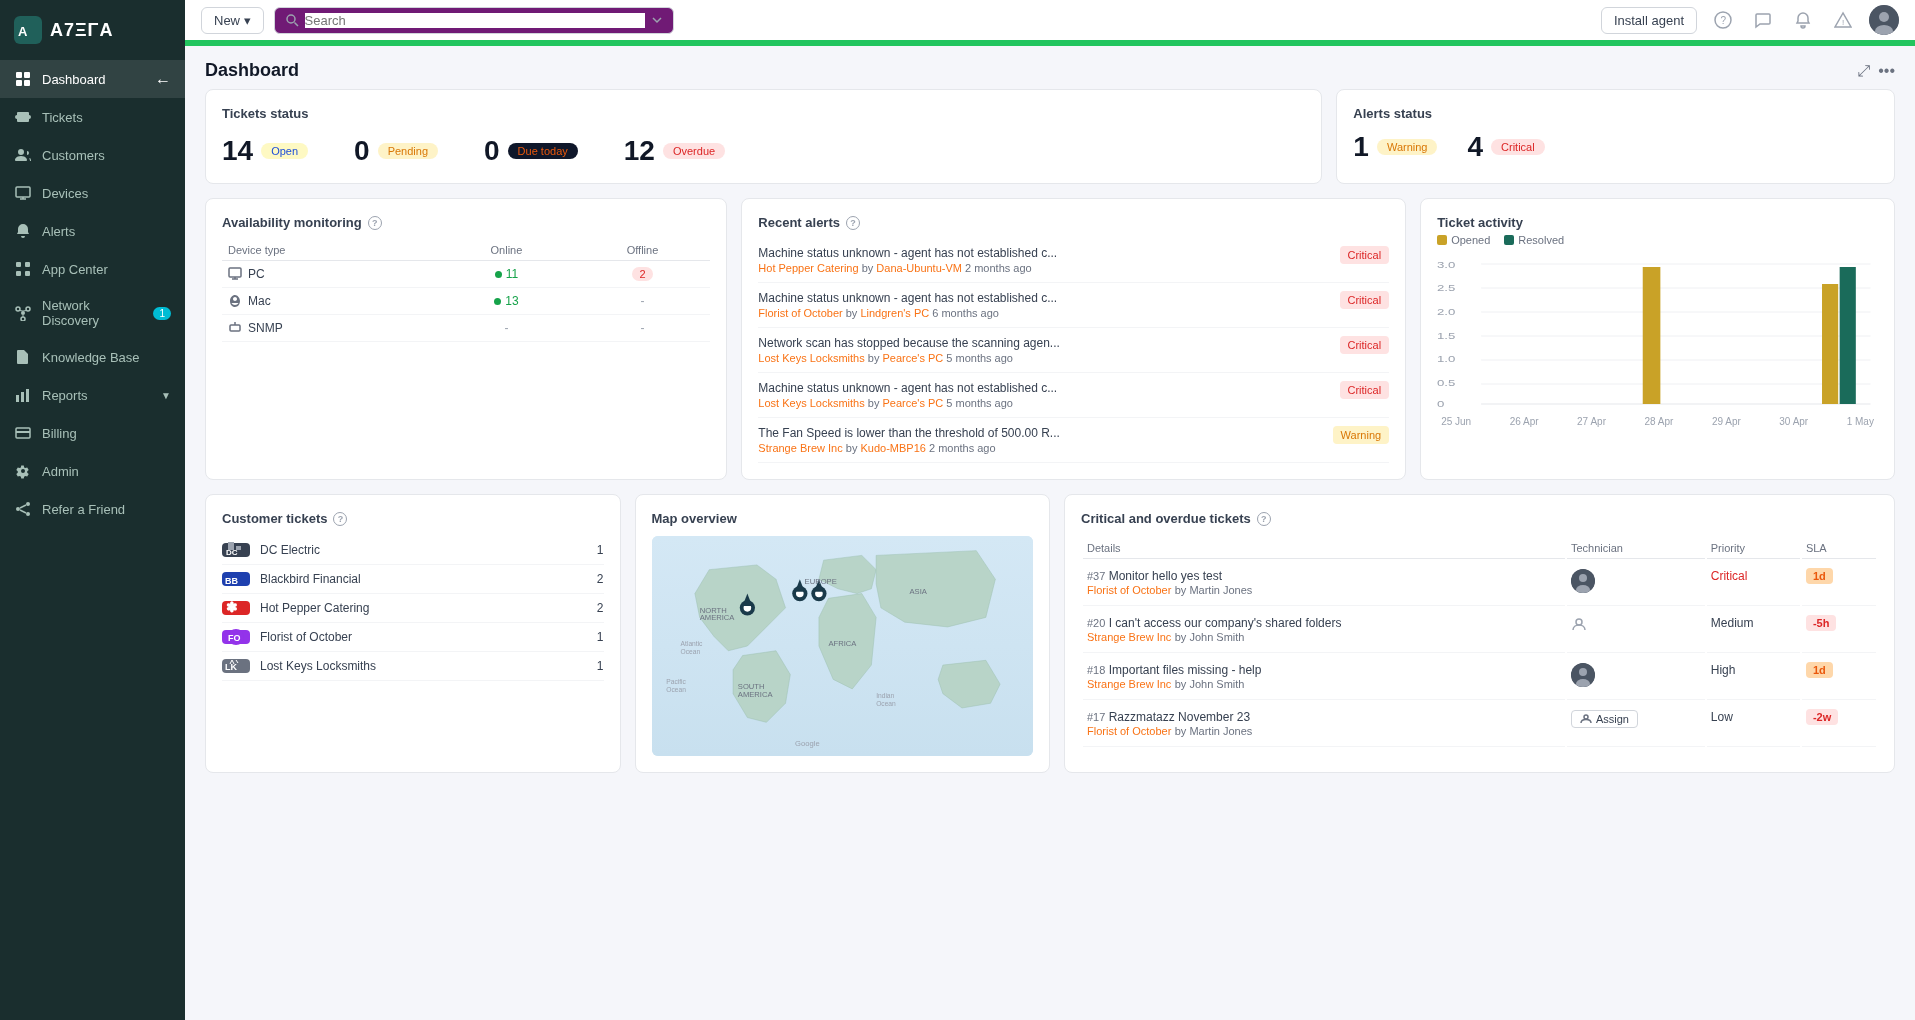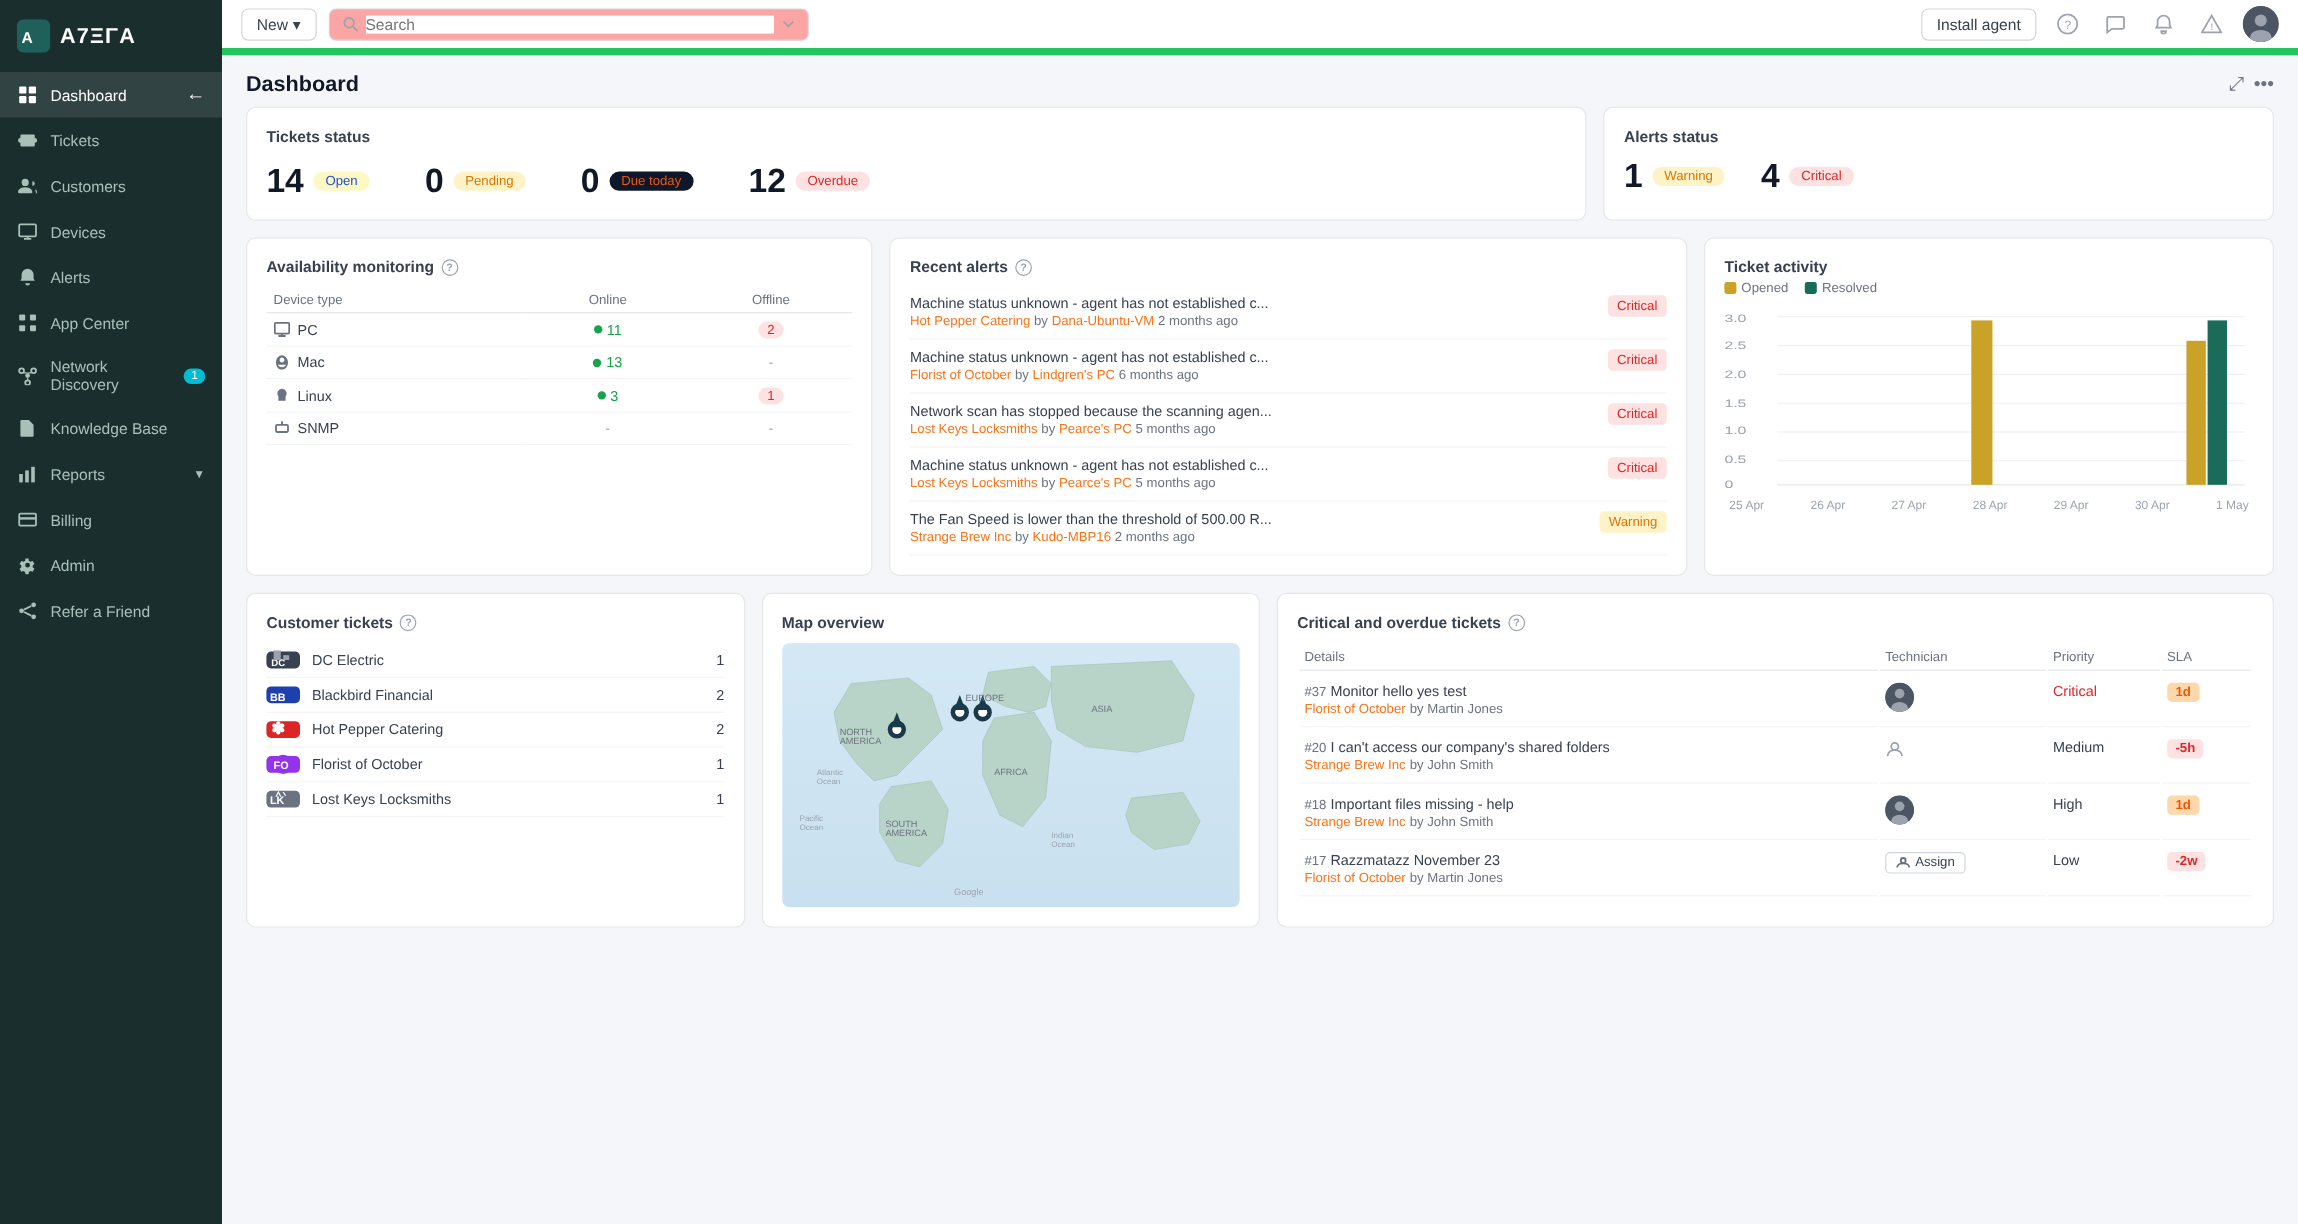--- a/index.html
+++ b/index.html
@@ -14,21 +14,21 @@
     .sidebar-item.active { background: rgba(255,255,255,0.1); color: #fff; }
     .sidebar-item .icon { width: 18px; height: 18px; display: flex; align-items: center; justify-content: center; flex-shrink: 0; }
     .sidebar-item .label { flex: 1; }
     .sidebar-badge { background: #00bcd4; color: #fff; border-radius: 10px; font-size: 10px; padding: 1px 6px; }
     .sidebar-arrow { color: #fff; font-size: 16px; margin-left: 4px; }
     .sidebar-expand { margin-left: auto; color: #a8c0b8; font-size: 10px; }
 
     
     .topbar { height: 46px; background: #fff; display: flex; align-items: center; padding: 0 16px; gap: 10px; border-bottom: 6px solid #22c55e; flex-shrink: 0; }
     .btn-new { background: #fff; border: 1px solid #d1d5db; border-radius: 6px; padding: 5px 12px; cursor: pointer; display: flex; align-items: center; gap: 4px; font-size: 13px; color: #374151; }
-    .search-bar { flex: 1; max-width: 400px; border: 1px solid #d1d5db; border-radius: 6px; padding: 5px 10px; display: flex; align-items: center; gap: 6px; background: #fca5a5; }
+    .search-bar { flex: 1; max-width: 400px; border: 1px solid #d1d5db; border-radius: 6px; padding: 5px 10px; display: flex; align-items: center; gap: 6px; background: #701a75; }
     .search-bar input { border: none; outline: none; font-size: 13px; color: #6b7280; flex: 1; }
     .topbar-right { margin-left: auto; display: flex; align-items: center; gap: 12px; }
     .install-btn { background: #fff; border: 1px solid #d1d5db; border-radius: 6px; padding: 5px 12px; cursor: pointer; font-size: 13px; color: #374151; }
     .topbar-icon { width: 28px; height: 28px; display: flex; align-items: center; justify-content: center; color: #6b7280; cursor: pointer; }
     .avatar { width: 30px; height: 30px; border-radius: 50%; background: #6b7280; }
 
     
     .main { flex: 1; overflow-y: auto; display: flex; flex-direction: column; }
     .page-header { padding: 14px 20px 8px; display: flex; align-items: center; justify-content: space-between; }
     .page-title { font-size: 18px; font-weight: 600; color: #111827; }
@@ -406,34 +406,20 @@
                 </span>
               </td>
               <td style="text-align:center">
                   <span class="online-count" style="justify-content:center"><span class="dot-green"></span>13</span>
                 </td>
               <td style="text-align:center;color:#9ca3af">-</td>
             </tr>
             <tr>
               <td>
                 <span style="display:flex;align-items:center;gap:6px">
-                  <svg width="14" height="14" viewBox="0 0 14 14" fill="#6b7280">
-                      <path d="M7 1a4 4 0 00-3 6.5V11h6V7.5A4 4 0 007 1z"></path>
-                    </svg>
-                  Linux
-                </span>
-              </td>
-              <td style="text-align:center">
-                  <span class="online-count" style="justify-content:center"><span class="dot-green"></span>3</span>
-                </td>
-              <td style="text-align:center"><span class="offline-count">1</span></td>
-            </tr>
-            <tr>
-              <td>
-                <span style="display:flex;align-items:center;gap:6px">
                   <svg width="14" height="14" viewBox="0 0 14 14" fill="none" stroke="#6b7280" stroke-width="1.5">
                       <rect x="2" y="4" width="10" height="6" rx="1"></rect>
                       <line x1="7" y1="1" x2="7" y2="4"></line>
                     </svg>
                   SNMP
                 </span>
               </td>
               <td style="text-align:center;color:#9ca3af">-</td>
               <td style="text-align:center;color:#9ca3af">-</td>
             </tr>
@@ -541,21 +527,21 @@
             <text x="0" y="37" font-size="9" fill="#9ca3af">2.5</text>
             <text x="0" y="14" font-size="9" fill="#9ca3af">3.0</text>
 
             <rect x="140" y="13" width="12" height="137" fill="#c9a227"></rect>
 
             <rect x="262" y="30" width="11" height="120" fill="#c9a227"></rect>
             <rect x="274" y="13" width="11" height="137" fill="#1a6b5a"></rect>
           </svg>
         </div>
         <div class="chart-labels">
-          <span>25 Apr</span>
+          <span>25 Jun</span>
           <span>26 Apr</span>
           <span>27 Apr</span>
           <span>28 Apr</span>
           <span>29 Apr</span>
           <span>30 Apr</span>
           <span>1 May</span>
         </div>
       </div>
     </div>
 

